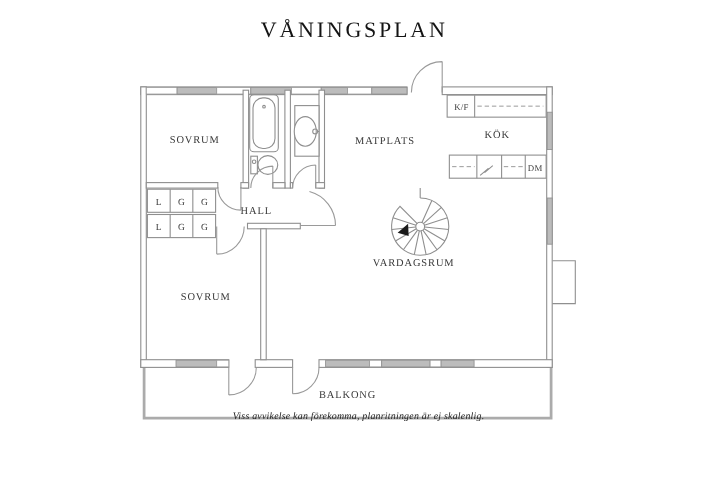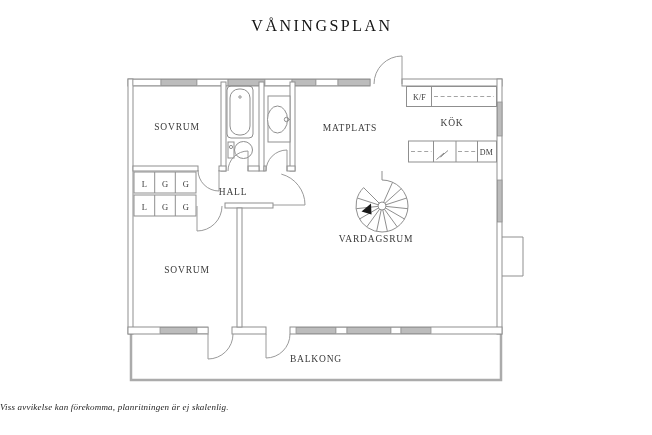--- a/index.html
+++ b/index.html
@@ -1,20 +1,20 @@
 <!DOCTYPE html>
 <html><head>
 <meta charset="utf-8">
 <style>
   html,body{margin:0;padding:0;background:#ffffff;}
   .stage{position:relative;width:652px;height:435px;background:#ffffff;overflow:hidden;
          font-family:"Liberation Serif", serif;}
   .title{position:absolute;top:17px;left:0;width:644px;text-align:center;
-         font-size:16px;letter-spacing:2.5px;color:#141414;}
-  .footer{position:absolute;top:402px;left:0;width:652px;text-align:left;
+         font-size:20px;letter-spacing:2.5px;color:#141414;}
+  .footer{position:absolute;top:373px;left:0;width:652px;text-align:center;
           font-style:italic;font-size:9px;letter-spacing:.2px;color:#222;}
   svg{position:absolute;top:0;left:0;}
   .wall{fill:#ffffff;stroke:#8f8f8f;stroke-width:1;}
   .win{fill:#bcbcbc;stroke:#8f8f8f;stroke-width:.75;}
   .wbox{fill:#ffffff;stroke:#9a9a9a;stroke-width:.75;}
   .thin{fill:none;stroke:#8f8f8f;stroke-width:1;}
   .thinf{fill:#ffffff;stroke:#8f8f8f;stroke-width:1;}
   .door{fill:none;stroke:#9a9a9a;stroke-width:1;}
   .dash{fill:none;stroke:#9a9a9a;stroke-width:.9;stroke-dasharray:4 2.6;}
   .balcony{fill:none;stroke:#ababab;stroke-width:2.5;}

